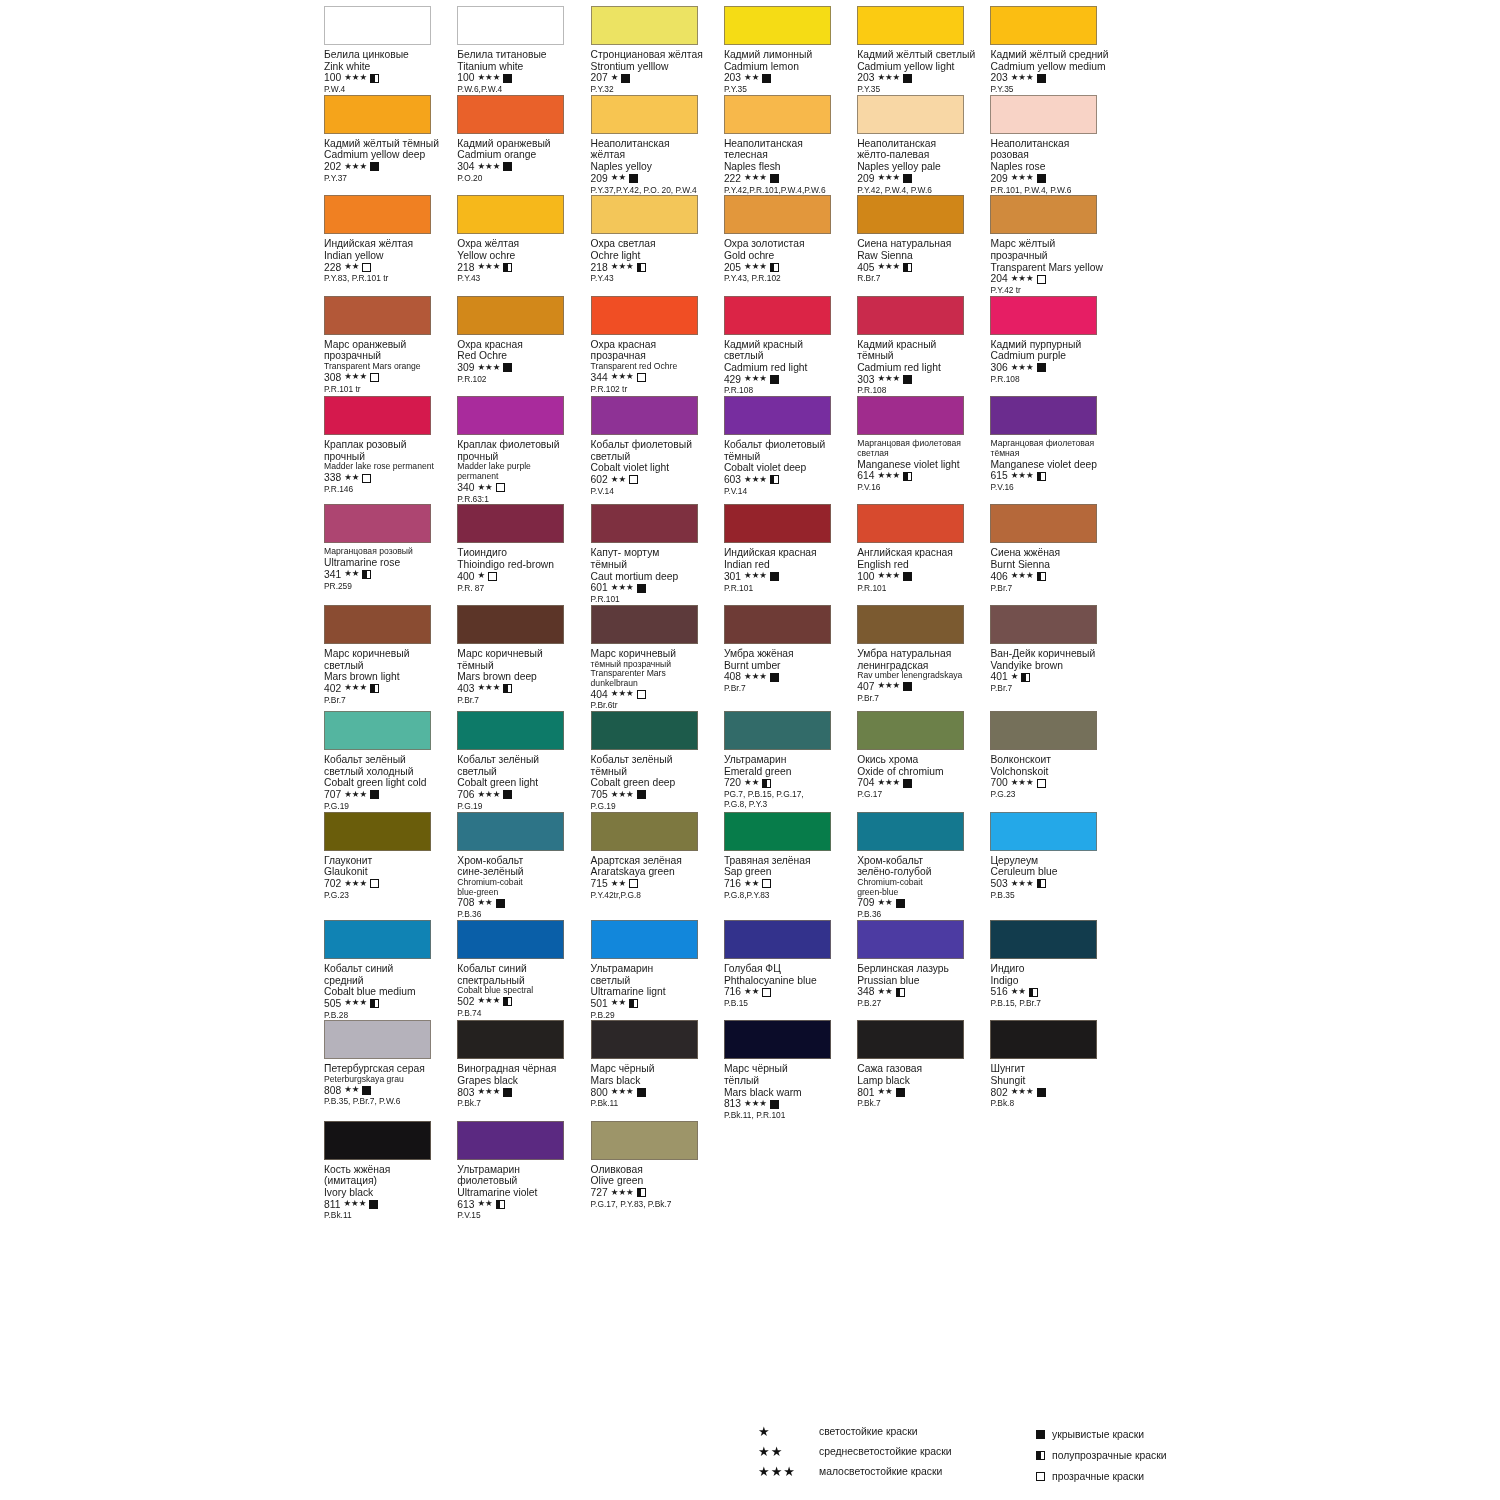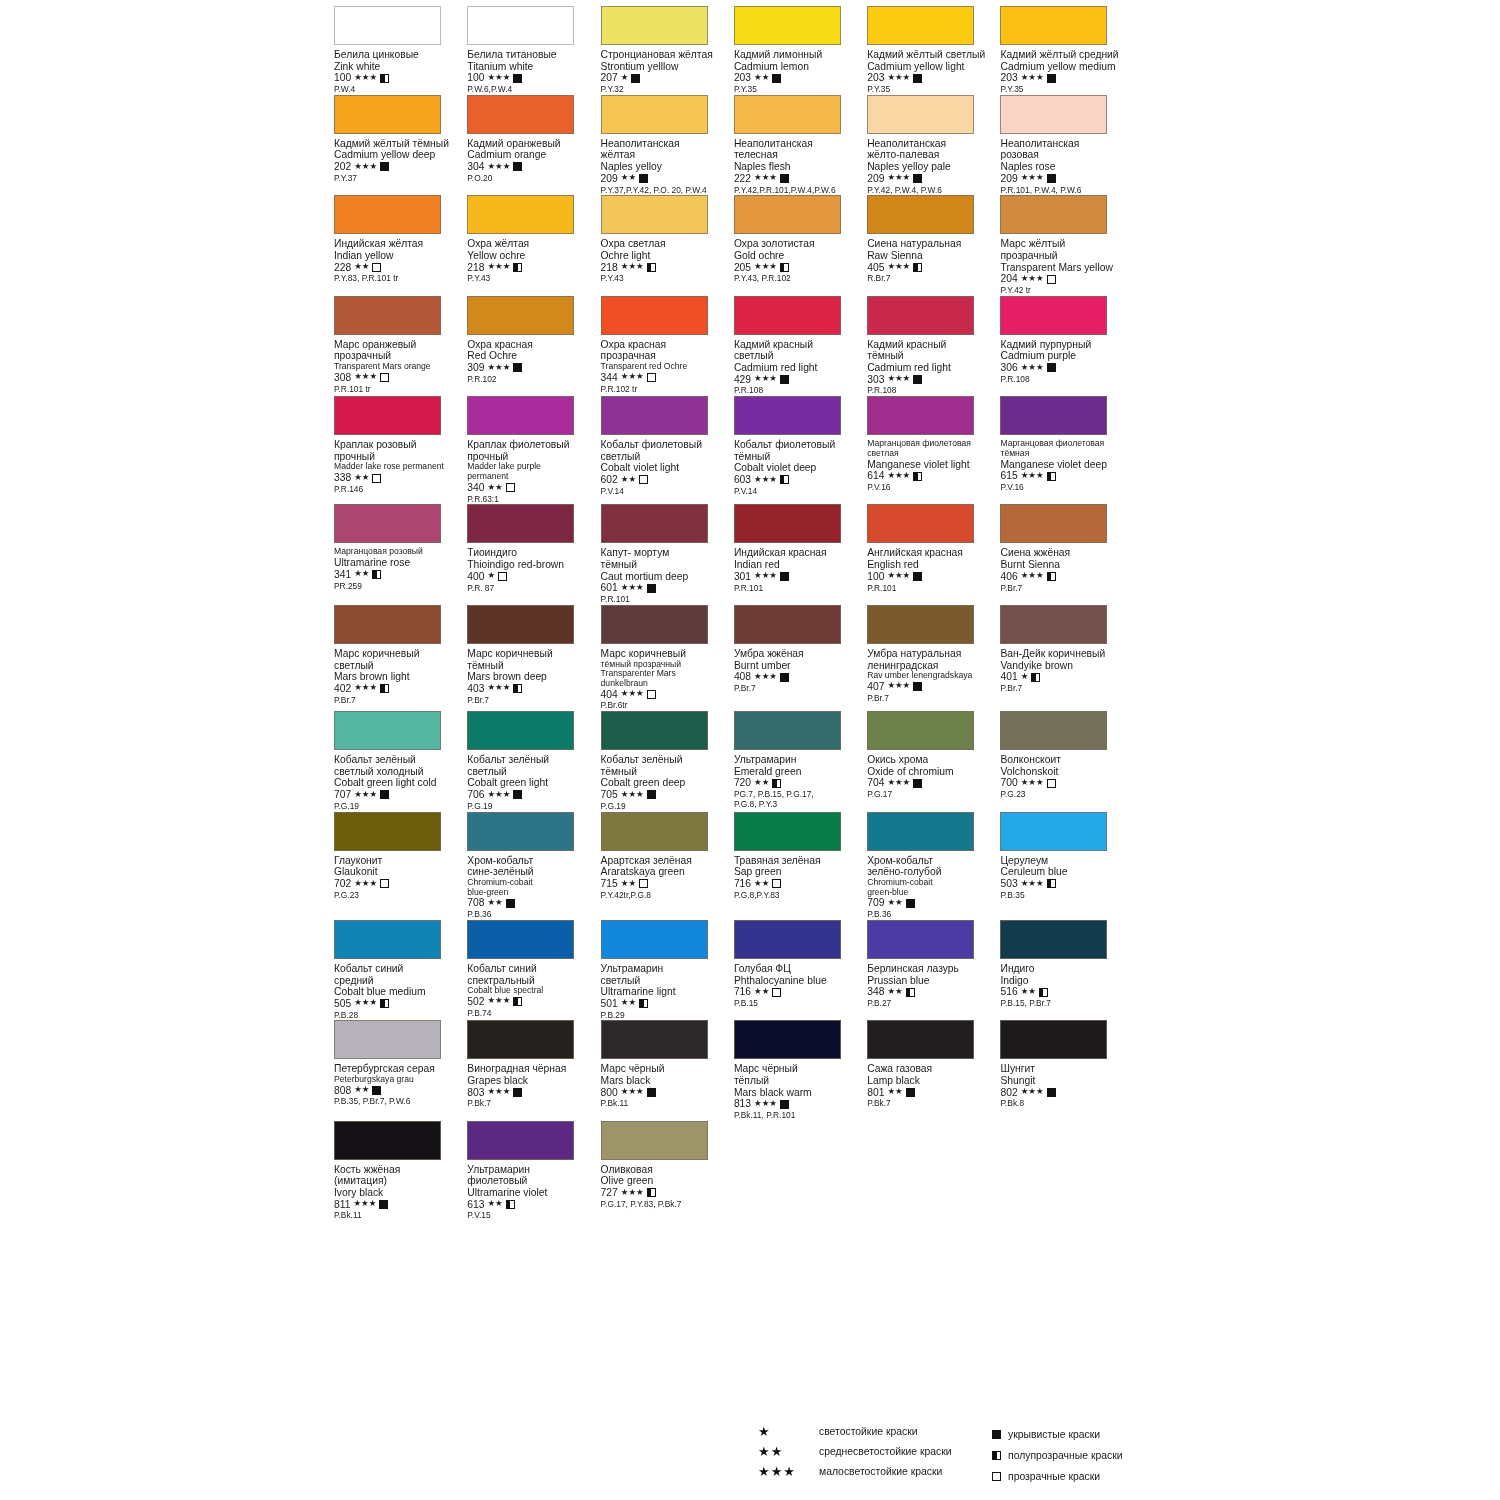--- a/index.html
+++ b/index.html
@@ -6,21 +6,21 @@
   body{
     width:1500px;height:1500px;
     font-family:"Liberation Sans","DejaVu Sans",sans-serif;
     color:#1a1a1a;
     overflow:hidden;
   }
   #sheet{
     position:relative;
     width:1500px;height:1500px;
     box-sizing:border-box;
-    padding:6px 0 0 16px;
+    padding:6px 0 0 6px;
   }
   .grid{
     width:800px;
     margin:0 0 0 318px;
     display:grid;
     grid-template-columns:repeat(6,133.3px);
     grid-auto-rows:min-content;
   }
   .swatch-cell{
     width:133.3px;
@@ -62,21 +62,21 @@
 
   
   .legend{
     position:absolute;left:758px;top:1424px;
     display:flex;gap:0px;
   }
   .legend-stars{width:250px;}
   .legend-row{display:flex;align-items:center;gap:7px;margin-bottom:5px;height:15px;}
   .legend-row .lstars{font-size:13px;line-height:1;min-width:54px;letter-spacing:1px;color:#111;}
   .legend-row .ltext{font-size:10.4px;}
-  .legend-opacity{position:absolute;left:992px;top:1427px;}
+  .legend-opacity{position:absolute;left:1036px;top:1427px;}
   .legend-opacity .legend-row{margin-bottom:6px;}
   .legend-opacity .ltext{font-size:10.4px;}
 </style>
 </head>
 <body>
 
 <div id="sheet">
   <div class="grid" id="grid">
       <div class="swatch-cell">
         <div class="chip outline"></div>

